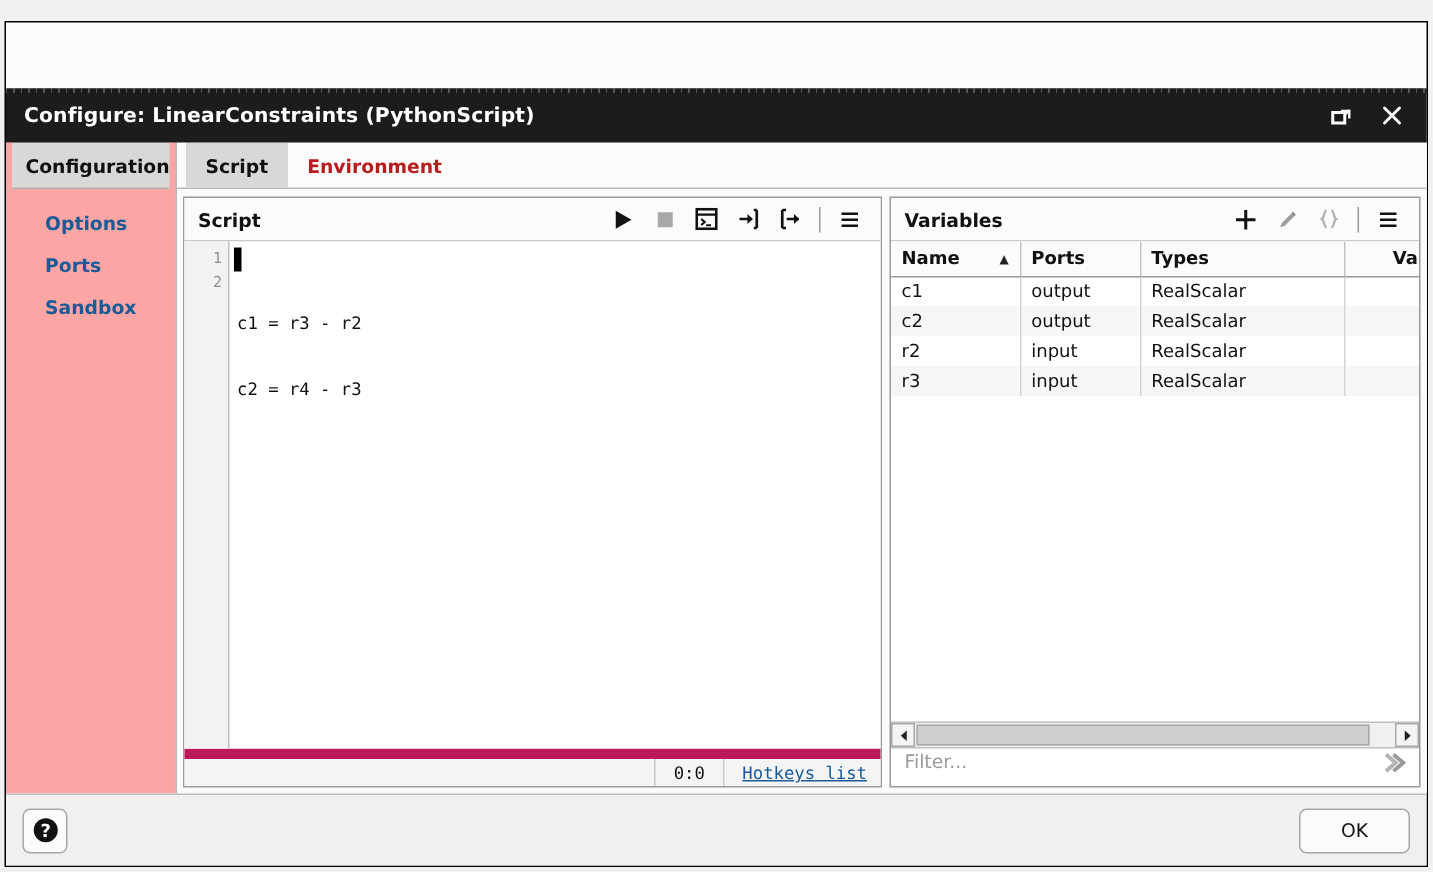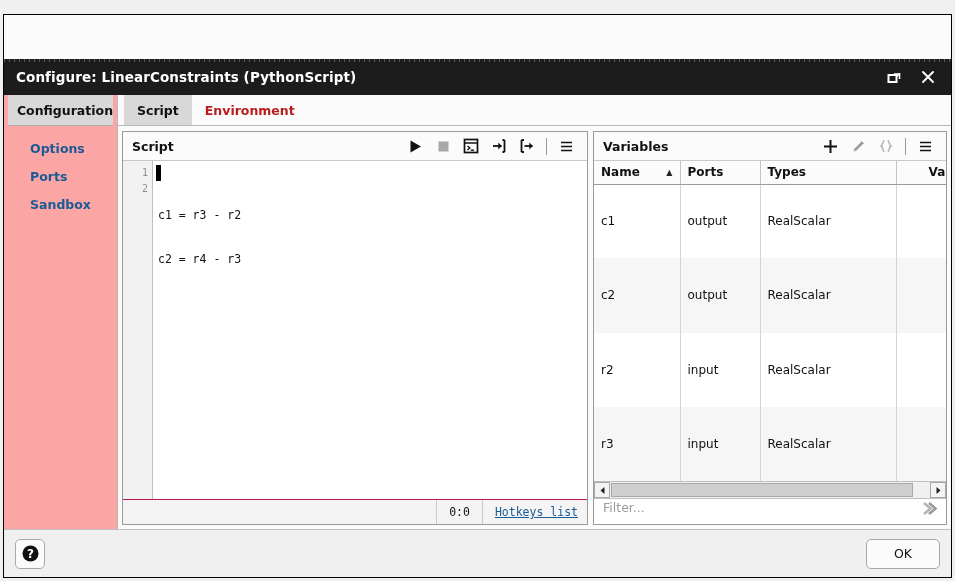--- a/index.html
+++ b/index.html
@@ -161,21 +161,21 @@
   #code div { height: 16px; line-height: 16px; padding-left: 5px; }
   #caret {
     position: absolute; left: 3px; top: 4px;
     width: 1px; height: 15px; background: #000;
   }
 
   
   #editor-status {
     height: 25px; flex: 0 0 25px;
     background: #f4f4f4;
-    border-top: 1px solid #be185d;
+    border-top: 7px solid #be185d;
     display: flex; align-items: center; justify-content: flex-end;
     font-family: "DejaVu Sans Mono", "Liberation Mono", monospace;
     font-size: 11.5px; color: #111;
   }
   #status-pos {
     padding: 0 12px; height: 100%;
     display: flex; align-items: center;
     border-left: 1px solid #c9c9c9;
   }
   #hotkeys {
@@ -183,21 +183,21 @@
     display: flex; align-items: center;
     border-left: 1px solid #c9c9c9;
     color: #1a5b96; text-decoration: underline; cursor: pointer;
     white-space: nowrap;
   }
 
   
   #table-wrap {
     flex: 1 1 auto; min-height: 0;
     background: #ffffff; overflow: hidden;
-    display: flex; flex-direction: row;
+    display: flex; flex-direction: column;
   }
   table.vars { width: 100%; border-collapse: collapse; table-layout: fixed; }
   table.vars th {
     background: #fbfbfb;
     border-bottom: 1px solid #9a9a9a;
     border-right: 1px solid #c4c4c4;
     font-size: 12px; font-weight: bold; color: #111;
     text-align: left; padding: 4px 7px; height: 23px;
     white-space: nowrap;
   }

